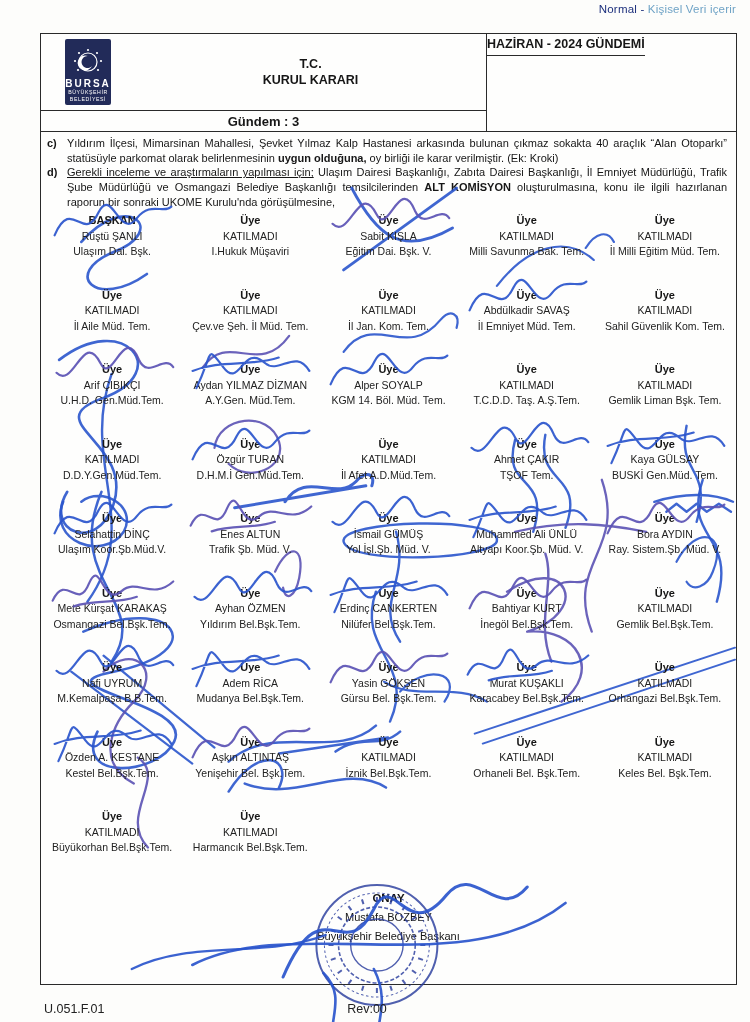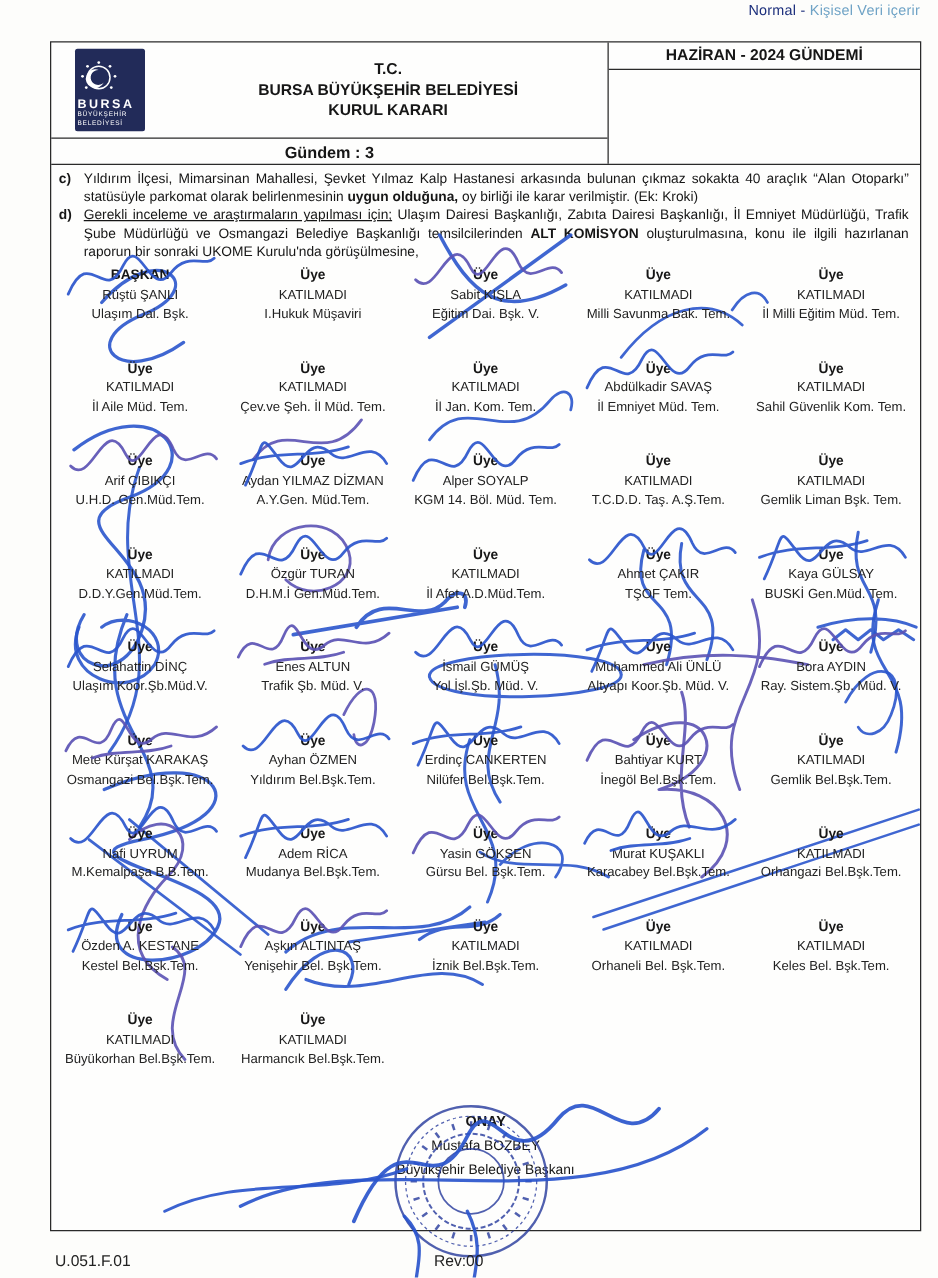--- a/index.html
+++ b/index.html
@@ -14,26 +14,26 @@
 
   .outer{
     position:absolute;left:40px;top:33px;width:697px;height:952px;
     border:1.6px solid #2a2a2a;background:#fefefd;box-sizing:border-box;
   }
   
   .hdr{display:flex;border-bottom:1.6px solid #2a2a2a;height:98px;box-sizing:border-box;}
   .hdr-left{flex:1;display:flex;flex-direction:column;min-width:0;}
   .hdr-top{display:flex;height:76px;}
   .logo-cell{width:94px;display:flex;align-items:center;justify-content:center;}
-  .logo-box{width:56px;height:66px;background:#222b59;border-radius:2px;display:flex;flex-direction:column;justify-content:flex-end;padding:3px 2px 3px 2px;box-sizing:border-box;}
+  .logo-box{width:46px;height:66px;background:#222b59;border-radius:2px;display:flex;flex-direction:column;align-items:center;justify-content:flex-end;padding:3px 2px 3px 2px;box-sizing:border-box;}
   .logo-t1{color:#fff;font-weight:bold;font-size:10px;letter-spacing:2px;line-height:1.1;}
   .logo-t2{color:#fff;font-size:5.2px;letter-spacing:.6px;line-height:1.25;}
   .titles{flex:1;display:flex;flex-direction:column;justify-content:center;text-align:center;font-weight:bold;font-size:12.5px;line-height:1.32;}
   .gundem-row{border-top:1.6px solid #2a2a2a;flex:1;display:flex;align-items:center;justify-content:center;font-weight:bold;font-size:13px;}
-  .info{width:250px;border-left:1.6px solid #2a2a2a;display:flex;flex-direction:column;font-size:12px;box-sizing:border-box;gap:28px;}
+  .info{width:250px;border-left:1.6px solid #2a2a2a;display:flex;font-size:12px;box-sizing:border-box;gap:28px;}
   .info-title{height:21px;border-bottom:1.4px solid #2a2a2a;font-weight:bold;text-align:center;line-height:21px;font-size:12.5px;flex:none;}
   .info-row{flex:1;display:flex;border-bottom:1.4px solid #2a2a2a;min-height:0;}
   .info-row:last-child{border-bottom:none;}
   .info-label{width:88px;padding:0 6px;font-weight:bold;border-right:1.4px solid #2a2a2a;display:flex;align-items:center;flex:none;}
   .info-value{flex:1;padding:0 8px;display:flex;align-items:center;}
 
   
   .bodytext{padding:4px 9px 2px 6px;font-size:11px;line-height:1.34;text-align:justify;height:70px;box-sizing:border-box;}
   .para{display:flex;}
   .marker{font-weight:bold;width:20px;flex:none;}
@@ -88,21 +88,20 @@
                   <circle cx="27" cy="22" r="1.1"></circle>
               </g>
             </svg>
             <span class="logo-t1">BURSA</span>
             <span class="logo-t2">BÜYÜKŞEHİR</span>
             <span class="logo-t2">BELEDİYESİ</span>
           </div>
         </div>
         <div class="titles">
           <span>T.C.</span>
-          <span>BURSA BÜYÜKŞEHİR BELEDİYESİ</span>
           <span>KURUL KARARI</span>
         </div>
       </div>
       <div class="gundem-row">
         <span>Gündem : 3</span>
       </div>
     </div>
     <div class="info">
       <div class="info-title">HAZİRAN - 2024 GÜNDEMİ</div>
     </div>

